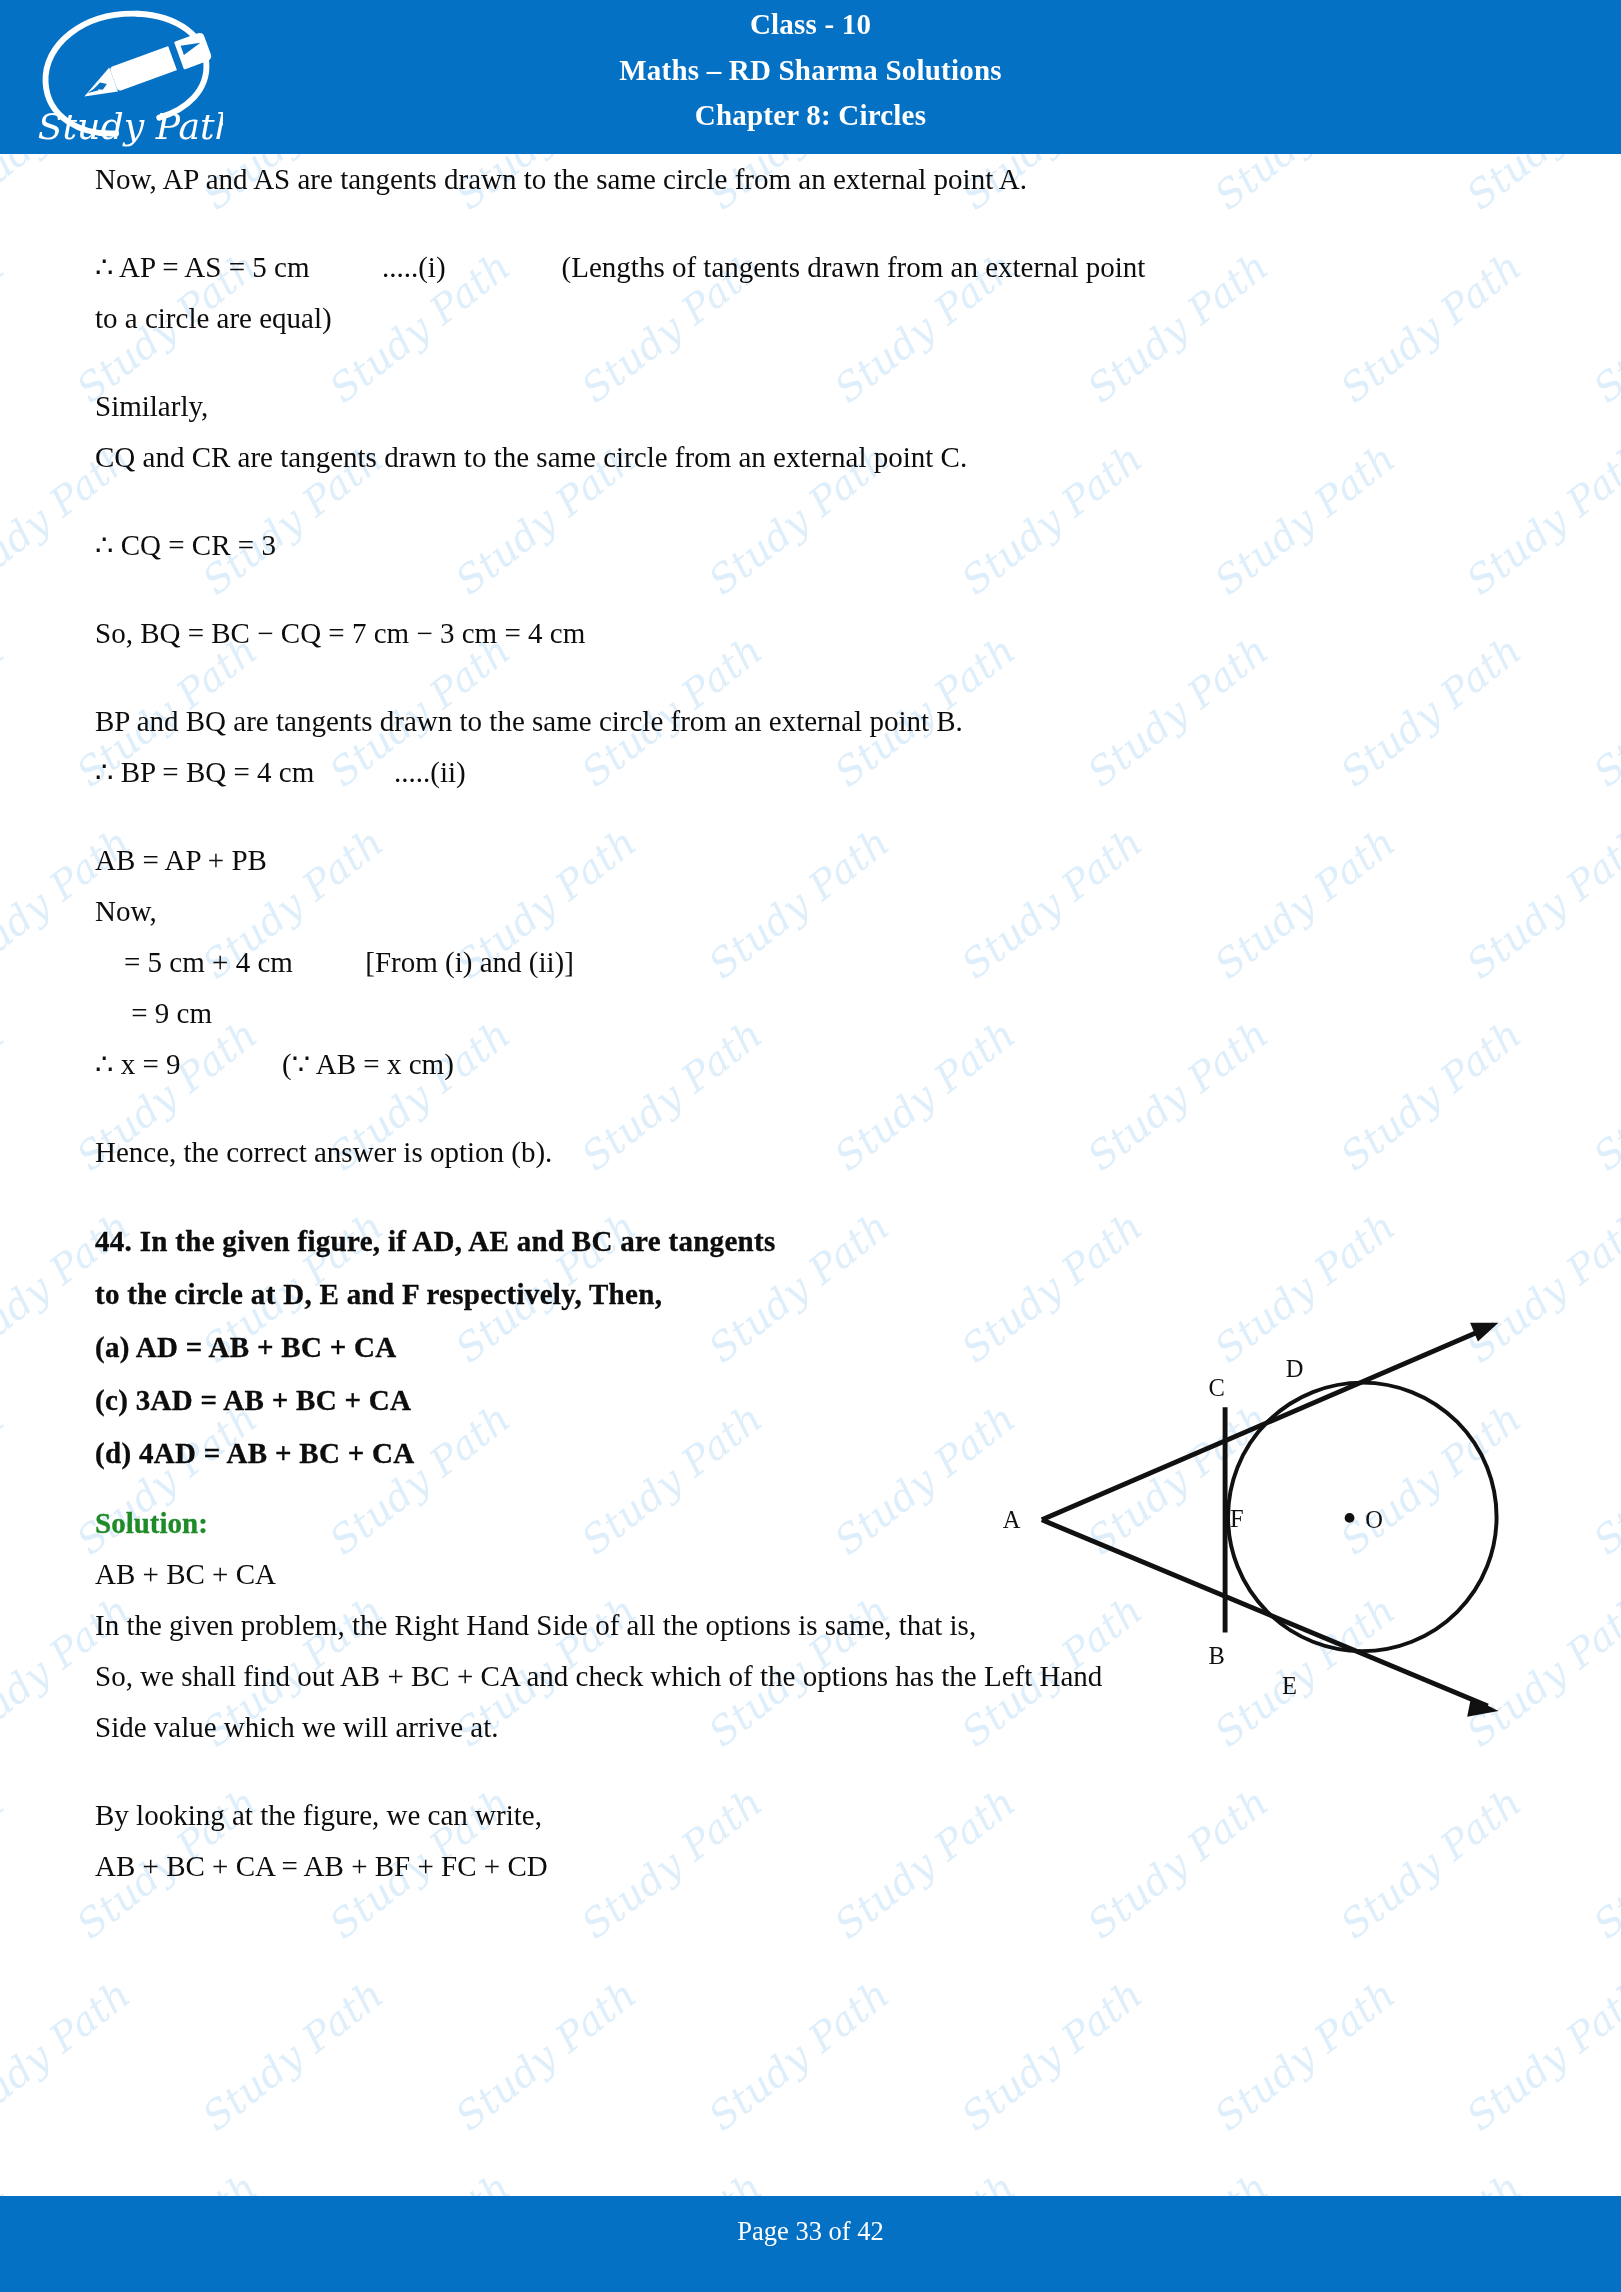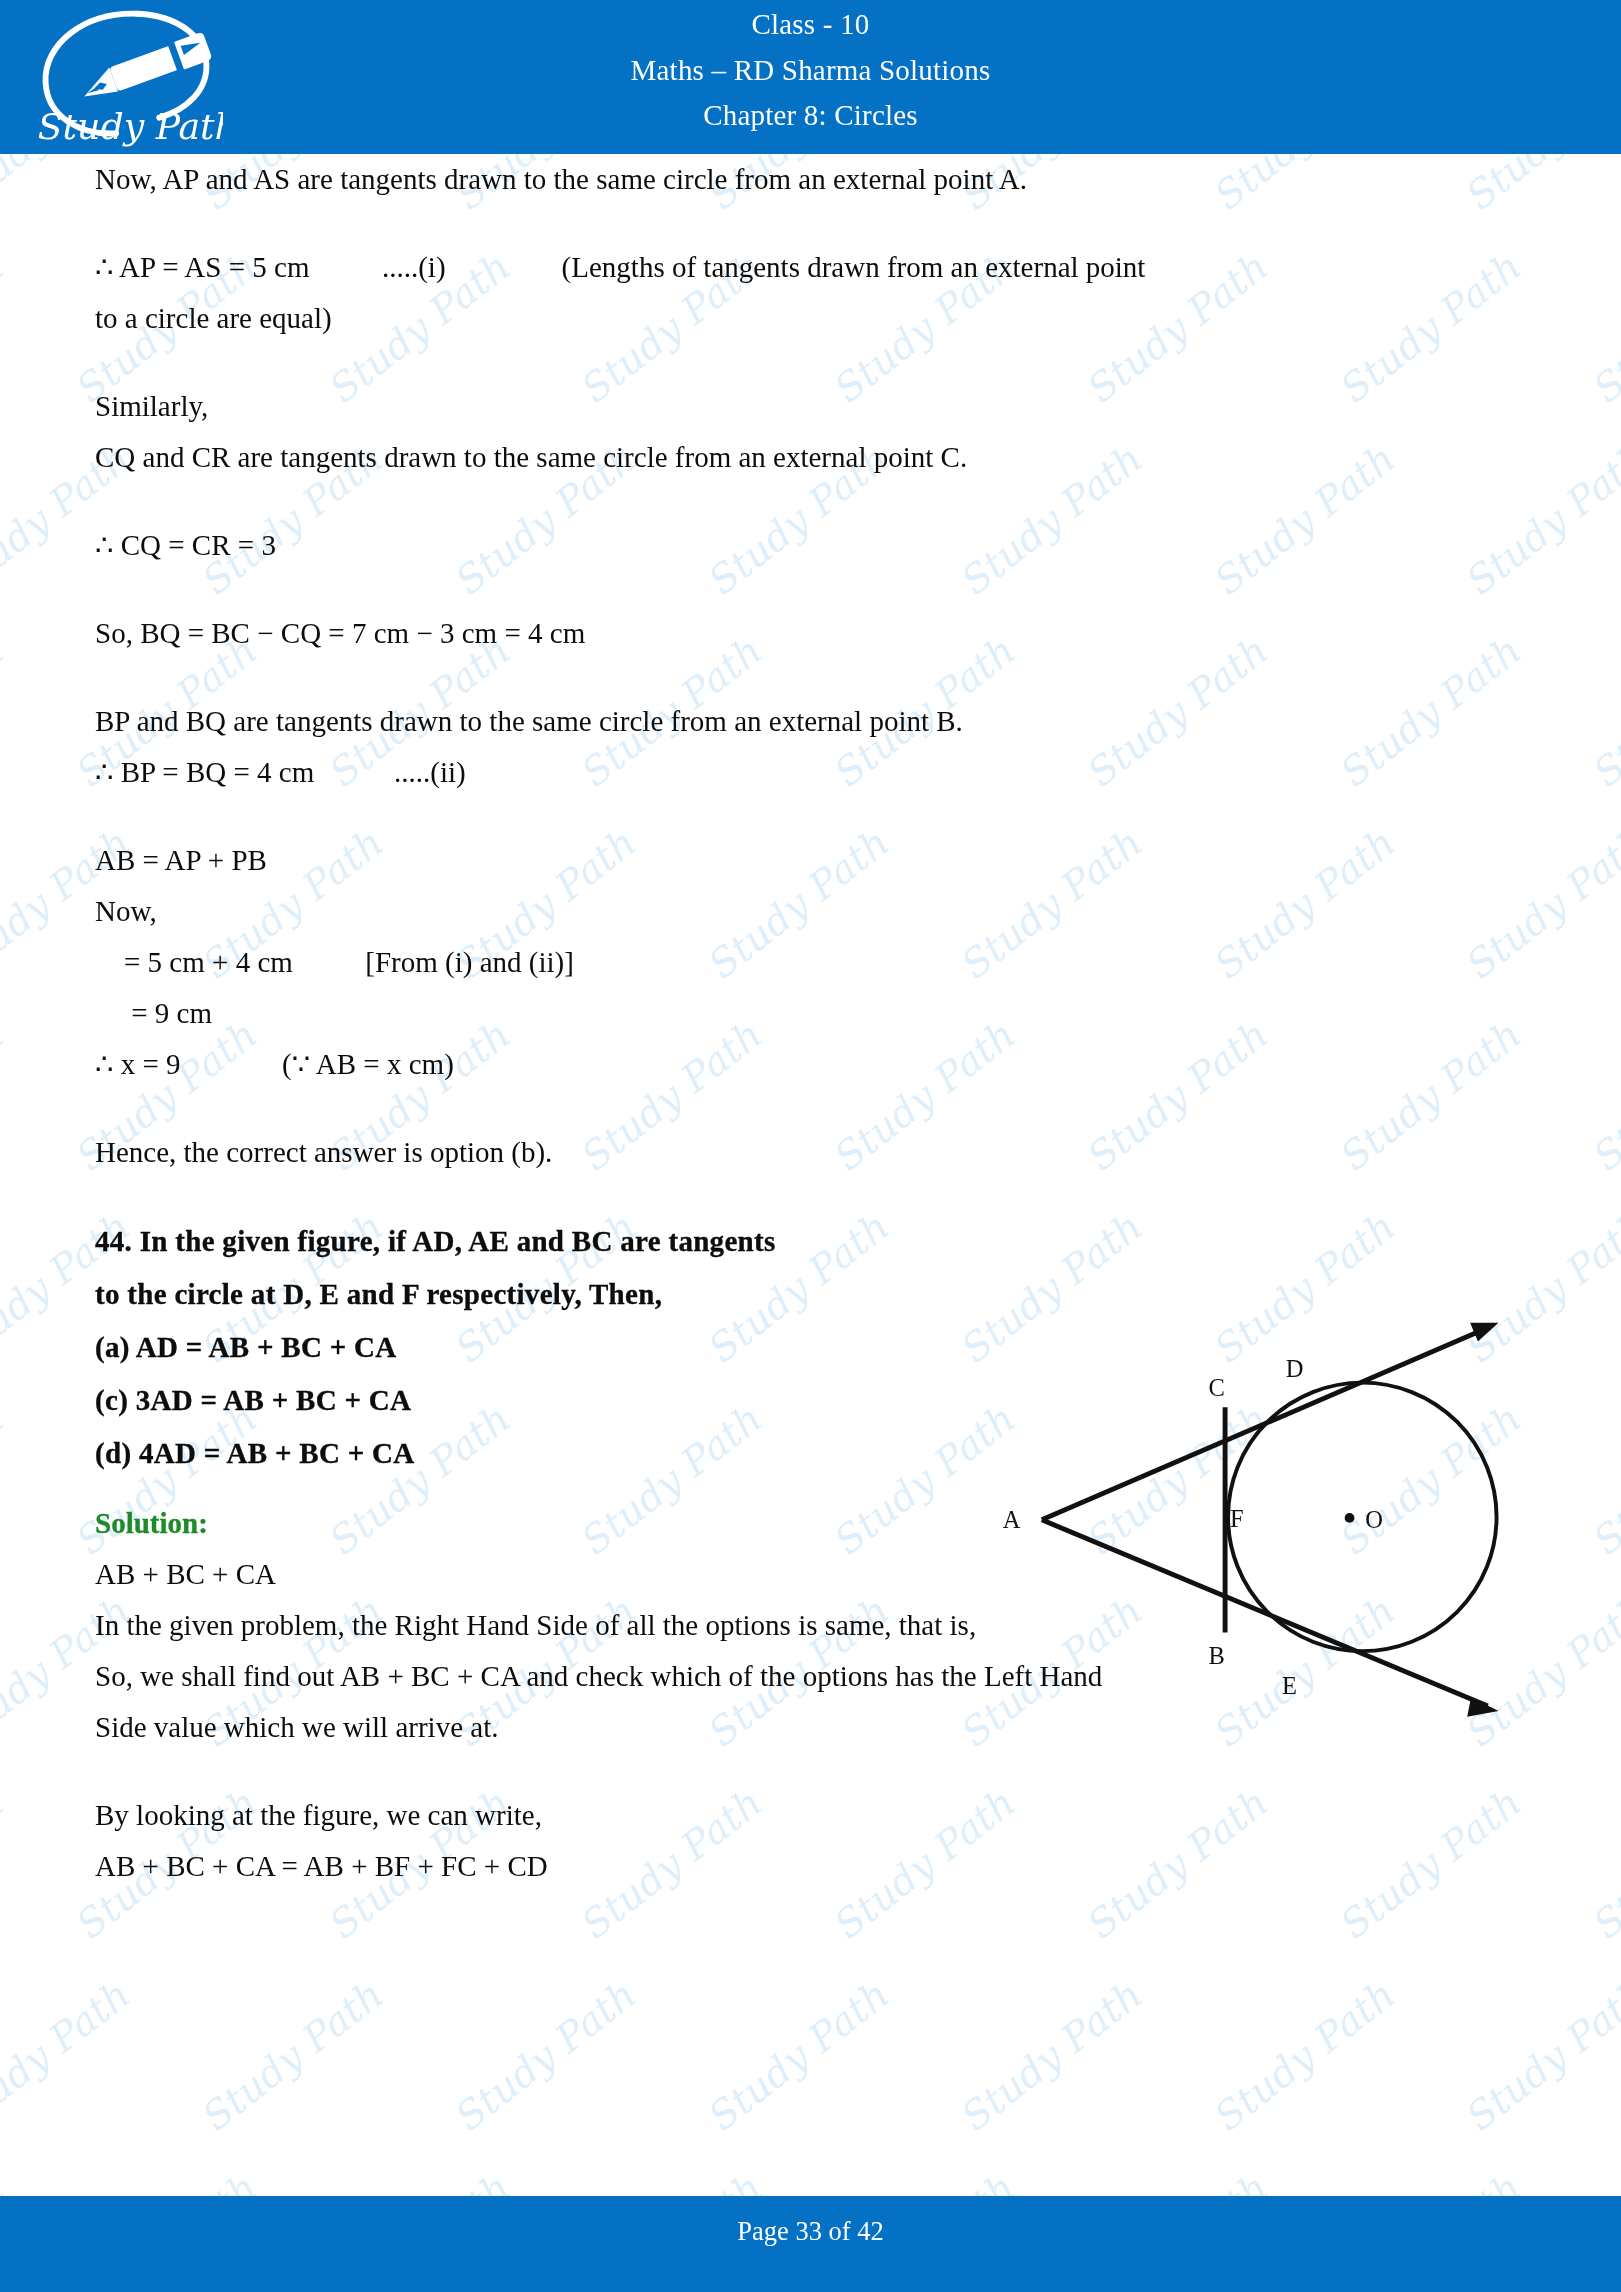--- a/index.html
+++ b/index.html
@@ -43,20 +43,21 @@
     text-align: center;
     color: #ffffff;
     font-family: "Liberation Serif", "DejaVu Serif", serif;
   }
   .header-line {
     display: block;
     width: 100%;
     text-align: center;
     color: #ffffff;
     letter-spacing: 0.2px;
+    font-weight: bold;
   }
   .hl1 { font-size: 29px; line-height: 29px; padding-top: 9.8px; }
   .hl2 { font-size: 29px; line-height: 29px; padding-top: 17.6px; }
   .hl3 { font-size: 29px; line-height: 29px; padding-top: 15.7px; }
 
   
   .footer {
     position: absolute;
     left: 0; top: 2196px;
     width: 1621px;

